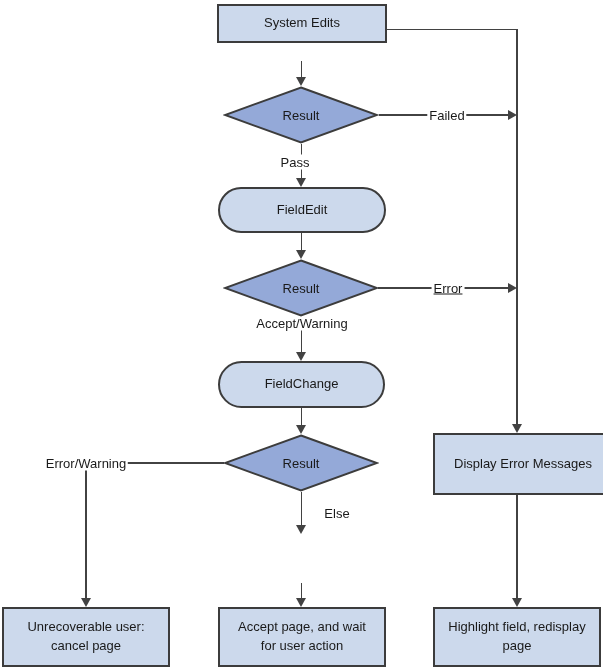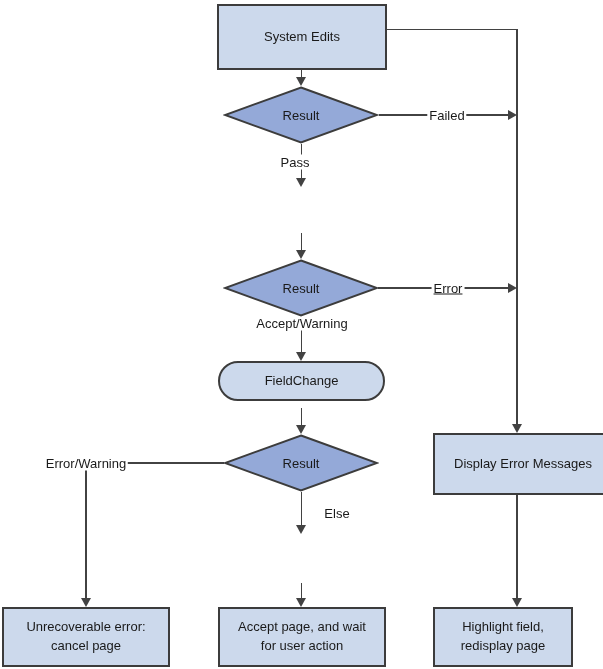--- a/index.html
+++ b/index.html
@@ -89,60 +89,63 @@
   <div class="vline" style="left:85.25px;top:462.25px;height:137px;"></div>
   <div class="arrow-down" style="left:80.5px;top:598px;"></div>
 
   <div class="edge-label" style="left:447px;top:115px;">Failed</div>
   <div class="edge-label" style="left:295px;top:162px;">Pass</div>
   <div class="edge-label" style="left:448px;top:288px;text-decoration:underline;">Error</div>
   <div class="edge-label" style="left:302px;top:323px;">Accept/Warning</div>
   <div class="edge-label" style="left:86px;top:463px;">Error/Warning</div>
   <div class="edge-label" style="left:302px;top:513px;margin-left:35px;">Else</div>
 
-  <div class="node" style="left:217px;top:4px;width:170px;height:66px;">
+  <div class="node" style="left:217px;top:4px;width:170px;height:39px;">
     <span>System Edits</span>
   </div>
 
   <div class="diamond" style="left:223px;top:86px;width:156px;height:58px;">
     <svg width="156" height="58" viewBox="0 0 156 58">
       <polygon points="78,1.5 154,29 78,56.5 2,29" style="fill:var(--decision-fill);stroke:var(--border-color);stroke-width:2;"></polygon>
     </svg>
     <div class="dlabel">Result</div>
   </div>
 
+  <div class="node pill" style="left:218px;top:187px;width:168px;height:46px;">
+    <span>FieldEdit</span>
+  </div>
 
   <div class="diamond" style="left:223px;top:259px;width:156px;height:58px;">
     <svg width="156" height="58" viewBox="0 0 156 58">
       <polygon points="78,1.5 154,29 78,56.5 2,29" style="fill:var(--decision-fill);stroke:var(--border-color);stroke-width:2;"></polygon>
     </svg>
     <div class="dlabel">Result</div>
   </div>
 
-  <div class="node pill" style="left:218px;top:361px;width:167px;height:40px;">
+  <div class="node pill" style="left:218px;top:361px;width:167px;height:47px;">
     <span>FieldChange</span>
   </div>
 
   <div class="diamond" style="left:223px;top:434px;width:156px;height:58px;">
     <svg width="156" height="58" viewBox="0 0 156 58">
       <polygon points="78,1.5 154,29 78,56.5 2,29" style="fill:var(--decision-fill);stroke:var(--border-color);stroke-width:2;"></polygon>
     </svg>
     <div class="dlabel">Result</div>
   </div>
 
 
   <div class="node" style="left:433px;top:433px;width:180px;height:62px;">
     <span>Display Error Messages</span>
   </div>
 
   <div class="node" style="left:2px;top:607px;width:168px;height:60px;">
-    <span>Unrecoverable error: cancel page</span>
+    <span>Unrecoverable user: cancel page</span>
   </div>
 
   <div class="node" style="left:218px;top:607px;width:168px;height:60px;">
     <span>Accept page, and wait for user action</span>
   </div>
 
-  <div class="node" style="left:433px;top:607px;width:140px;height:60px;">
+  <div class="node" style="left:433px;top:607px;width:168px;height:60px;">
     <span>Highlight field, redisplay page</span>
   </div>
 
 </div>
 
 </body></html>

